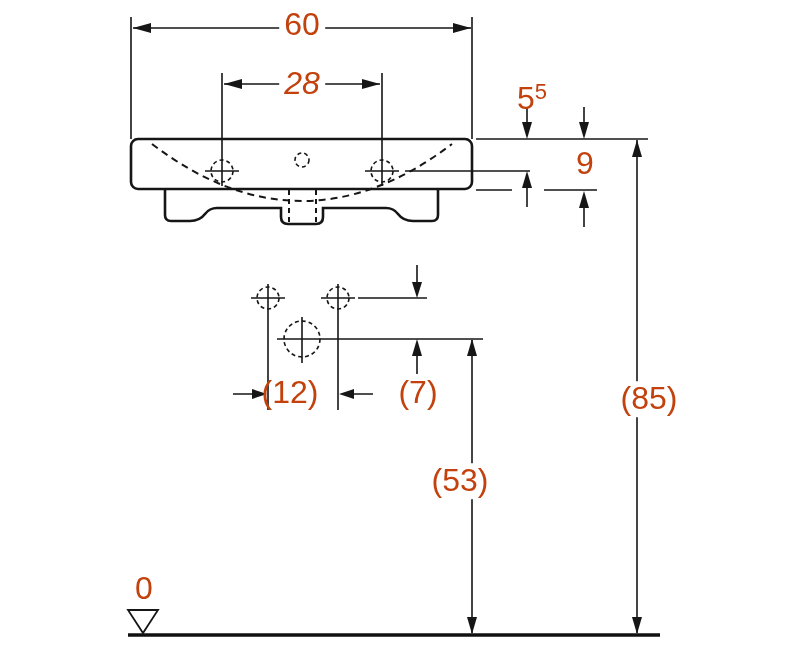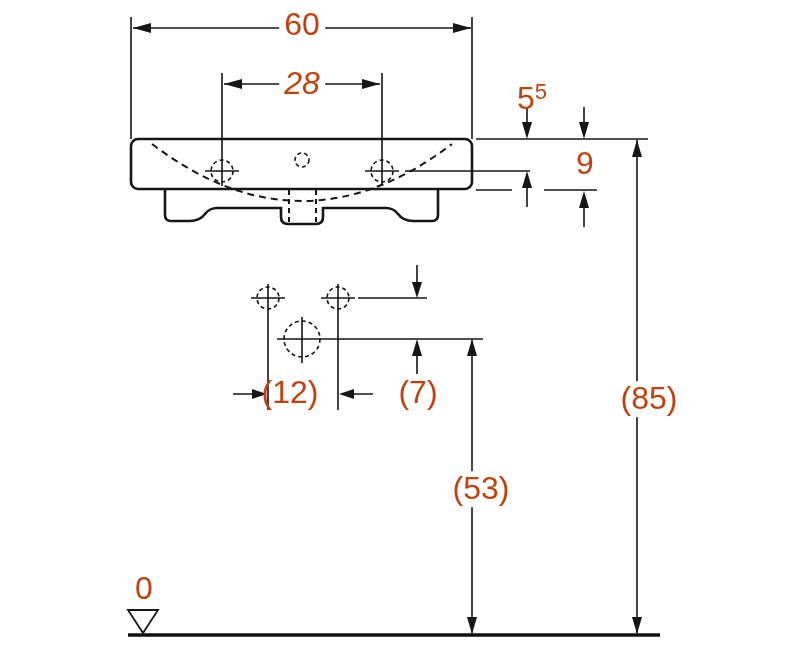--- a/index.html
+++ b/index.html
@@ -159,19 +159,19 @@
   <div class="lbl bg" style="left:302px; top:84px;font-style:italic;">28</div>
 
   <div class="lbl" style="left:532px; top:98px;"><span>5</span><span class="sup">5</span></div>
 
   <div class="lbl" style="left:585px; top:164px;">9</div>
 
   <div class="lbl" style="left:290px; top:393px;">(12)</div>
 
   <div class="lbl" style="left:418px; top:393px;">(7)</div>
 
-  <div class="lbl bg" style="left:481px; top:481px;margin-top:8px;">(53)</div>
+  <div class="lbl bg" style="left:460px; top:481px;">(53)</div>
 
   <div class="lbl bg" style="left:637px; top:399px;margin-left:12px;">(85)</div>
 
   <div class="lbl" style="left:144px; top:589px;">0</div>
 
 </div>
 
 </body></html>

